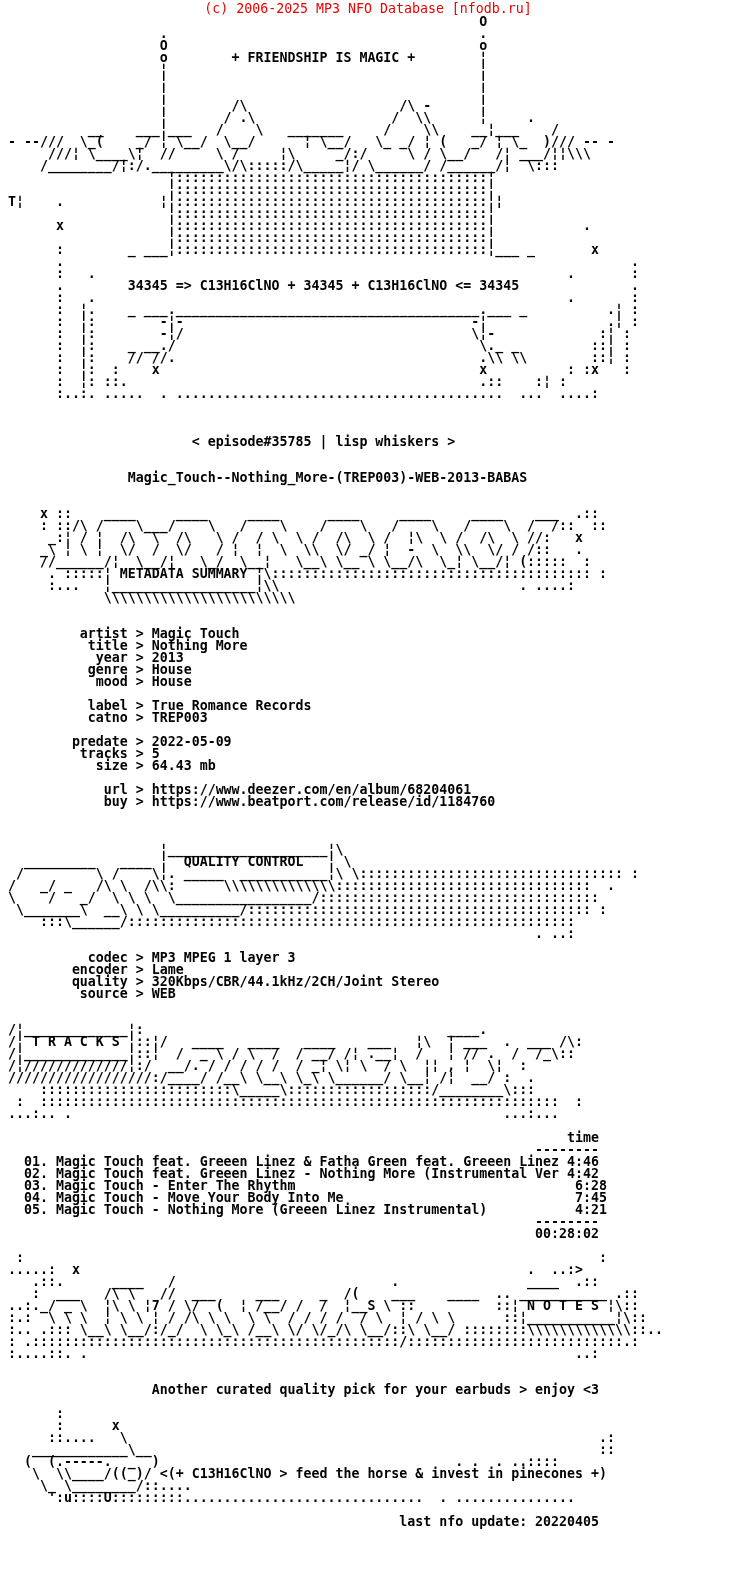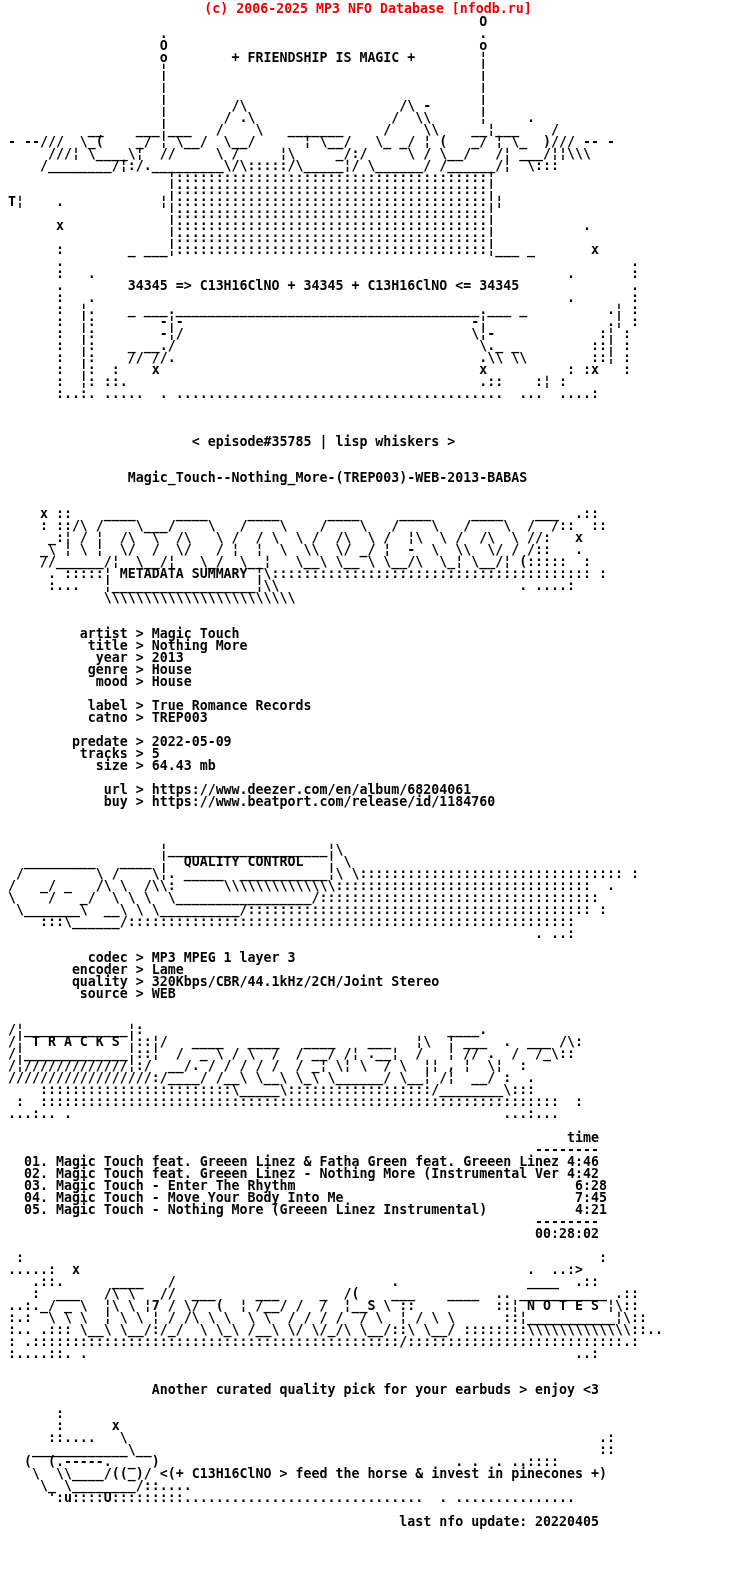--- a/index.html
+++ b/index.html
@@ -11,21 +11,21 @@
     position: relative;
     width: 736px;
     height: 1584px;
     overflow: hidden;
     background: #ffffff;
   }
   .copyright {
     font-family: "DejaVu Sans Mono", "Liberation Mono", monospace;
     font-size: 13.28px;
     line-height: 14px;
-    font-weight: bold;
+    font-weight: normal;
     color: #ee0000;
     text-align: center;
     padding-top: 2px;
     height: 14px;
     white-space: pre;
   }
   pre.nfo {
     margin: 0;
     padding: 0;
     font-family: "DejaVu Sans Mono", "Liberation Mono", monospace;

